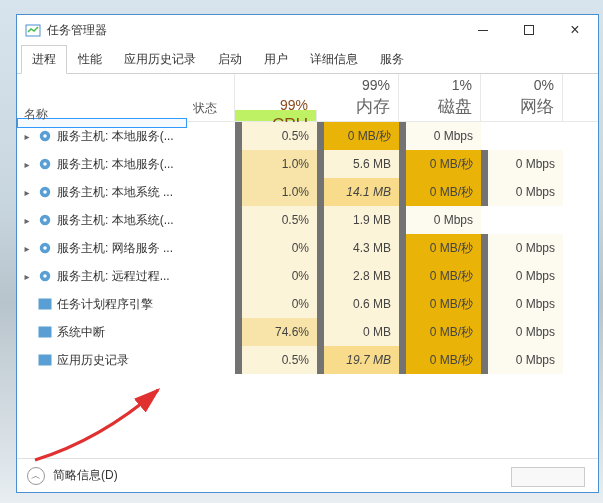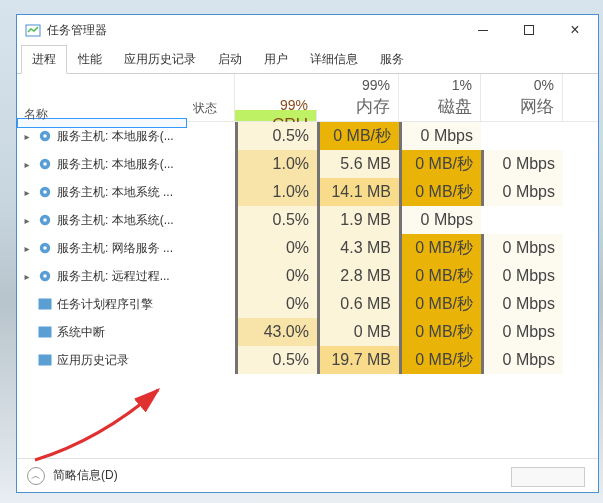--- a/index.html
+++ b/index.html
@@ -31,25 +31,25 @@
 .hdr-col.hot .lbl { color: #8a4a1a; }
 .rows { }
 .row { display: flex; height: 28px; align-items: stretch; }
 .cell-name { width: 170px; display: flex; align-items: center; padding: 0 4px; font-size: 12px; color: #333; white-space: nowrap; overflow: hidden; }
 .expand { width: 12px; display: flex; align-items: center; justify-content: center; color: #666; font-size: 10px; }
 .proc-icon { width: 16px; height: 16px; margin: 0 4px; display: flex; align-items: center; justify-content: center; }
 .gear { width: 14px; height: 14px; }
 .gear circle.outer { fill: #5a9fd4; }
 .win-icon rect { fill: #5a9fd4; }
 .cell-status { width: 48px; }
-.cell-metric { width: 82px; display: flex; align-items: center; justify-content: flex-end; padding: 0 8px; font-size: 16px; color: #444; border-left: 3px solid #737373; }
+.cell-metric { width: 82px; display: flex; align-items: center; justify-content: flex-end; padding: 0 8px; font-size: 12px; color: #444; border-left: 7px solid #737373; }
 .cell-metric.cpu { background: #fcf4d8; }
 .cell-metric.mem { background: #fcf4d8; }
 .cell-metric.cpu.hi { background: #f8e4a8; }
-.cell-metric.mem.hi { background: #f8dc8c; }
+.cell-metric.mem.hi { background: #f8dc8c; font-style: italic; }
 .cell-metric.disk { background: #eab308; }
 .cell-metric.net { background: #fdfbf0; }
 .footer { height: 34px; border-top: 1px solid #e0e0e0; display: flex; align-items: center; padding: 0 10px; gap: 8px; font-size: 12px; color: #333; }
 .chevron-circle { width: 18px; height: 18px; border: 1px solid #999; border-radius: 50%; display: flex; align-items: center; justify-content: center; font-size: 10px; }
 .arrow-annotation { position: absolute; left: 30px; top: 380px; pointer-events: none; }
 .arrow-annotation svg { overflow: visible; }
 .bottom-btn { position: absolute; right: 18px; bottom: 16px; width: 74px; height: 20px; background: #f8f8f8; border: 1px solid #ccc; }
 </style>
 </head>
 <body>
@@ -231,21 +231,21 @@
             <span class="expand"></span>
             <span class="proc-icon">
               <svg class="win-icon" width="14" height="14" viewBox="0 0 14 14">
                 <rect x="1" y="2" width="12" height="10" fill="#fff" stroke="#5a9fd4"></rect>
                 <rect x="1" y="2" width="12" height="3"></rect>
               </svg>
             </span>
             <span>系统中断</span>
           </div>
           <div class="cell-status"></div>
-          <div class="cell-metric cpu hi">43.0%</div>
+          <div class="cell-metric cpu hi">74.6%</div>
           <div class="cell-metric mem">0 MB</div>
           <div class="cell-metric disk">0 MB/秒</div>
           <div class="cell-metric net">0 Mbps</div>
         </div>
         <div class="row">
           <div class="cell-name">
             <span class="expand"></span>
             <span class="proc-icon">
               <svg class="win-icon" width="14" height="14" viewBox="0 0 14 14">
                 <rect x="1" y="2" width="12" height="10" fill="#fff" stroke="#5a9fd4"></rect>

